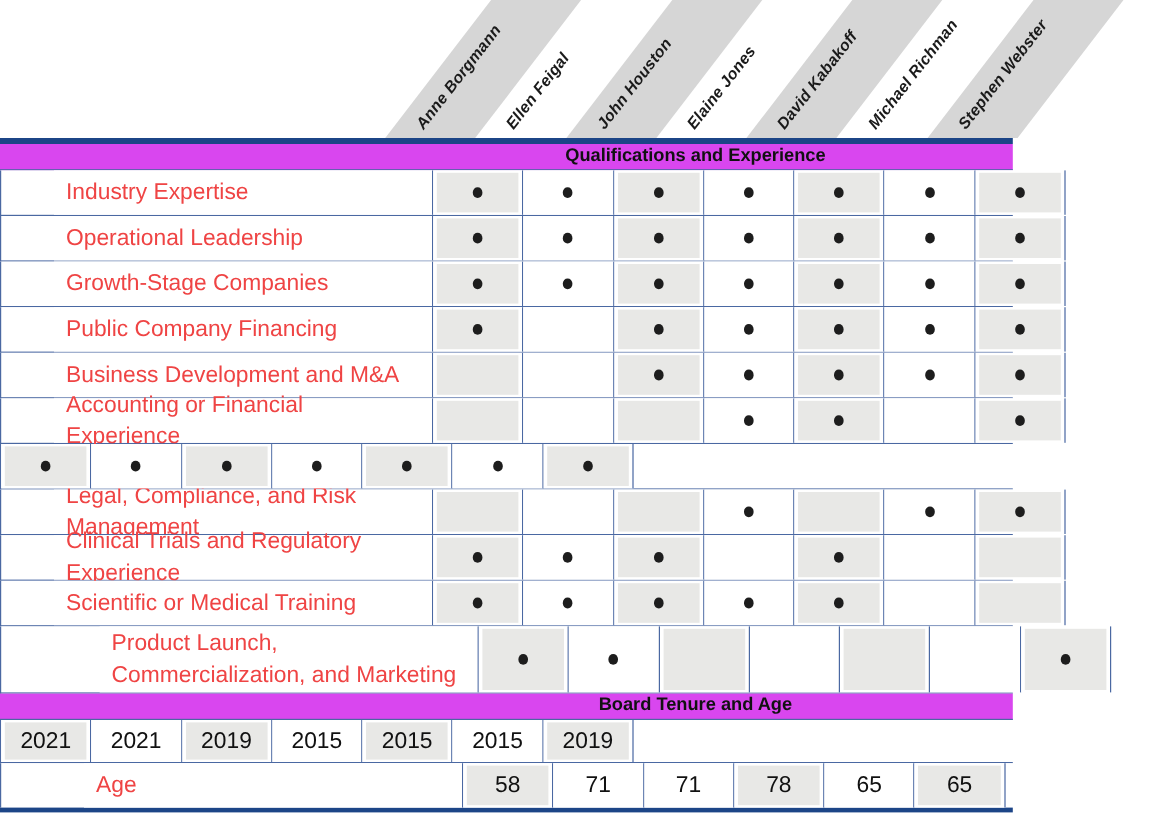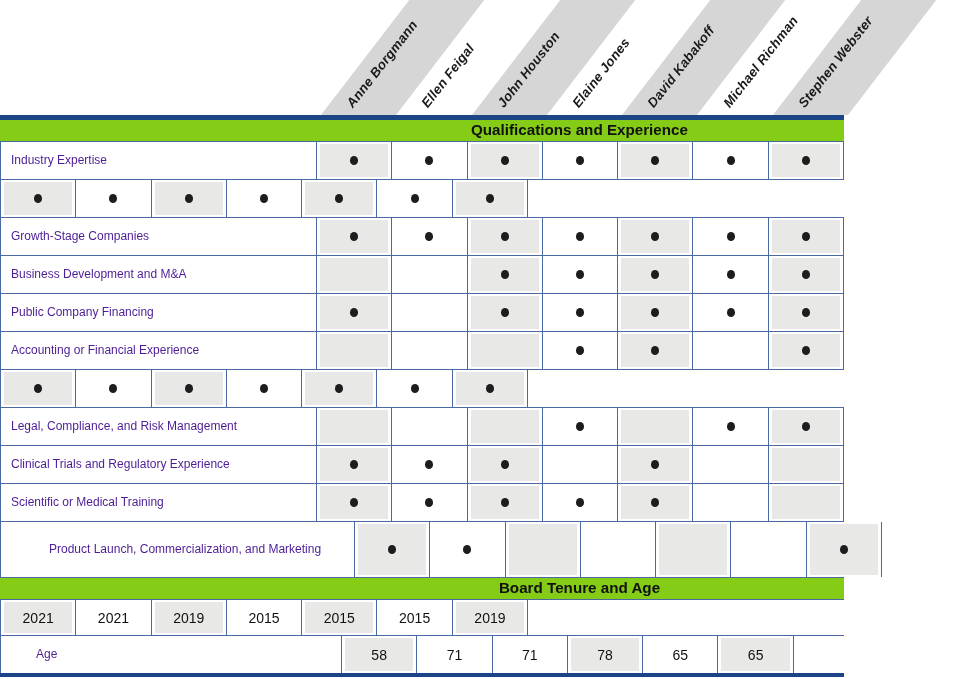--- a/index.html
+++ b/index.html
@@ -15,46 +15,46 @@
   }
   .name-label{
     position:absolute;height:17px;line-height:17px;white-space:nowrap;
     font-size:13.3px;font-weight:bold;font-style:italic;letter-spacing:.2px;
     transform:rotate(-52deg);transform-origin:left bottom;color:#1a1a1a;
   }
   
   .tbl{position:absolute;left:0;top:115px;width:844px;}
   .thick-line{height:5px;background:var(--navy,#1c4587);}
   .thick-line.bottom{height:4px;}
-  .section-header{height:22px;line-height:20px;box-sizing:border-box;background:#84cc16;}
+  .section-header{height:22px;line-height:20px;box-sizing:border-box;background:#d946ef;}
   .section-header .sh-inner{display:block;margin-left:316px;width:527px;text-align:center;
     font-weight:bold;font-size:15.2px;color:#111;}
   .section-header.with-bb{border-bottom:1.5px solid var(--border,#4a68a2);}
   .row{
     display:flex;box-sizing:border-box;background:#fff;
     border-bottom:1.5px solid var(--border,#4a68a2);
     border-left:1.5px solid var(--border,#4a68a2);
   }
   .row.h38{height:38px;}
   .row.h56{height:56px;padding-left:38px;}
   .row.h36{height:36px;}
   .row.h37{height:37px;border-bottom:none;padding-left:25px;}
   .row-label{
     flex:0 0 316px;box-sizing:border-box;display:flex;align-items:center;
-    padding:2px 14px 2px 10px;font-size:12px;line-height:1.35;color:#4c1d95;
-    border-right:1.5px solid var(--border,#4a68a2);background:#fff;
+    padding:2px 14px 2px 10px;font-size:19px;line-height:1.35;color:#ef4444;
+    border-right:1.5px solid var(--border,#4a68a2);background:#fff;margin-left:44px;
   }
   .cell{
     flex:0 0 75.3px;box-sizing:border-box;position:relative;
     display:flex;align-items:center;justify-content:center;
     border-right:1.5px solid var(--border,#4a68a2);background:#fff;
   }
   .cell .shade{position:absolute;top:2px;bottom:2px;left:3px;right:3px;background:var(--cellgray,#e8e8e6);}
   .dot{position:relative;width:8px;height:8.5px;border-radius:50%;background:var(--dot,#1d1d1d);}
-  .tenure-value{position:relative;font-size:14px;color:#111;text-align:center;}
+  .tenure-value{position:relative;font-size:19px;color:#111;text-align:center;}
 </style>
 </head>
 <body>
 
 <div class="stage" style="--navy: #1c4587; --border: #4a68a2; --cellgray: #e8e8e6; --ink: #1a1a1a; --dot: #1d1d1d;">
 
   <div class="diag-header" id="diagHeader">
       <div class="band" style="left: 321px; background: rgb(214, 214, 214);"></div>
       <div class="name-label" style="left: 356px; top: 94px;">Anne Borgmann</div>
       <div class="name-label" style="left: 431.3px; top: 94px;">Ellen Feigal</div>
@@ -98,20 +98,21 @@
           </div>
           <div class="cell">
             <span class="dot"></span>
           </div>
           <div class="cell">
             <div class="shade"></div>
             <span class="dot"></span>
           </div>
         </div>
         <div class="row h38">
+          <div class="row-label">Operational Leadership</div>
           <div class="cell">
             <div class="shade"></div>
             <span class="dot"></span>
           </div>
           <div class="cell">
             <span class="dot"></span>
           </div>
           <div class="cell">
             <div class="shade"></div>
             <span class="dot"></span>
@@ -153,49 +154,49 @@
           </div>
           <div class="cell">
             <span class="dot"></span>
           </div>
           <div class="cell">
             <div class="shade"></div>
             <span class="dot"></span>
           </div>
         </div>
         <div class="row h38">
+          <div class="row-label">Public Company Financing</div>
+          <div class="cell">
+            <div class="shade"></div>
+            <span class="dot"></span>
+          </div>
+          <div class="cell"></div>
+          <div class="cell">
+            <div class="shade"></div>
+            <span class="dot"></span>
+          </div>
+          <div class="cell">
+            <span class="dot"></span>
+          </div>
+          <div class="cell">
+            <div class="shade"></div>
+            <span class="dot"></span>
+          </div>
+          <div class="cell">
+            <span class="dot"></span>
+          </div>
+          <div class="cell">
+            <div class="shade"></div>
+            <span class="dot"></span>
+          </div>
+        </div>
+        <div class="row h38">
           <div class="row-label">Business Development and M&amp;A</div>
           <div class="cell">
             <div class="shade"></div>
-          </div>
-          <div class="cell"></div>
-          <div class="cell">
-            <div class="shade"></div>
-            <span class="dot"></span>
-          </div>
-          <div class="cell">
-            <span class="dot"></span>
-          </div>
-          <div class="cell">
-            <div class="shade"></div>
-            <span class="dot"></span>
-          </div>
-          <div class="cell">
-            <span class="dot"></span>
-          </div>
-          <div class="cell">
-            <div class="shade"></div>
-            <span class="dot"></span>
-          </div>
-        </div>
-        <div class="row h38">
-          <div class="row-label">Public Company Financing</div>
-          <div class="cell">
-            <div class="shade"></div>
-            <span class="dot"></span>
           </div>
           <div class="cell"></div>
           <div class="cell">
             <div class="shade"></div>
             <span class="dot"></span>
           </div>
           <div class="cell">
             <span class="dot"></span>
           </div>
           <div class="cell">

